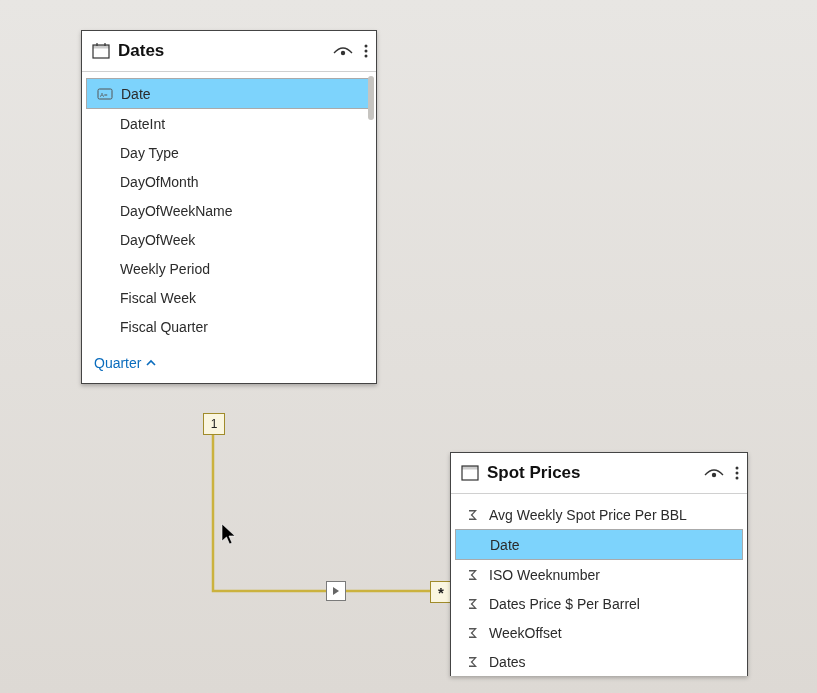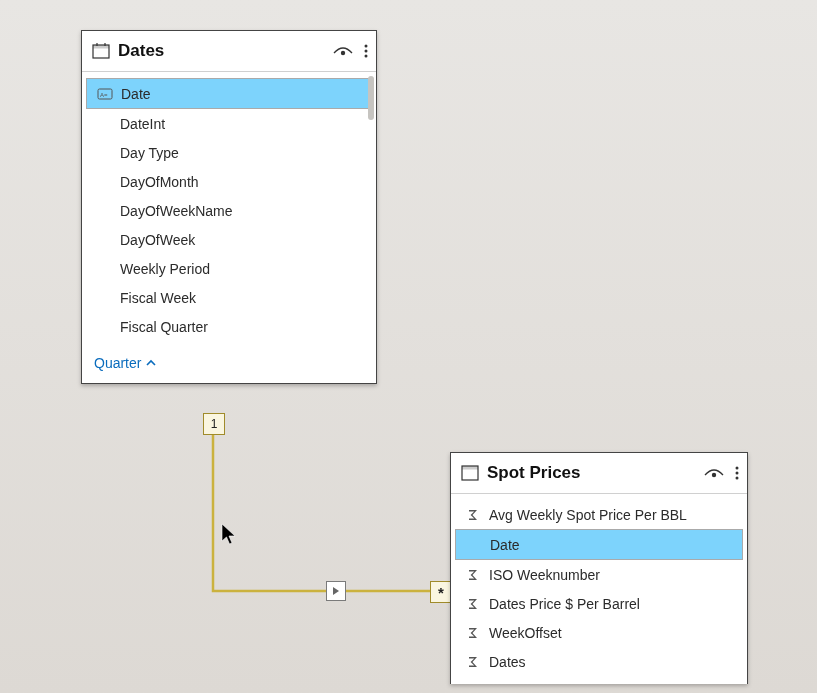--- a/index.html
+++ b/index.html
@@ -249,21 +249,21 @@
           <path d="M2 10 Q11 0 20 10" stroke="#333" stroke-width="1.3" fill="none"></path>
           <circle cx="11" cy="10" r="2.2" fill="#333"></circle>
         </svg>
         <svg width="4" height="16" viewBox="0 0 4 16">
           <circle cx="2" cy="3" r="1.5" fill="#333"></circle>
           <circle cx="2" cy="8" r="1.5" fill="#333"></circle>
           <circle cx="2" cy="13" r="1.5" fill="#333"></circle>
         </svg>
       </div>
     </div>
-    <div class="card-body" style="padding-bottom:8px;">
+    <div class="card-body" style="padding-bottom:0;">
       <div class="field-list" id="spot-fields">
           <div class="field-row">
             <span class="fld-icon">
               <svg width="14" height="14" viewBox="0 0 14 14">
                 <path d="M3 2 H11 L6.5 7 L11 12 H3 V10.6 H8.2 L4.6 7 L8.2 3.4 H3 Z" fill="#555"></path>
               </svg>
             </span>
             <span class="fld-label">Avg Weekly Spot Price Per BBL</span>
           </div>
           <div class="field-row selected">

